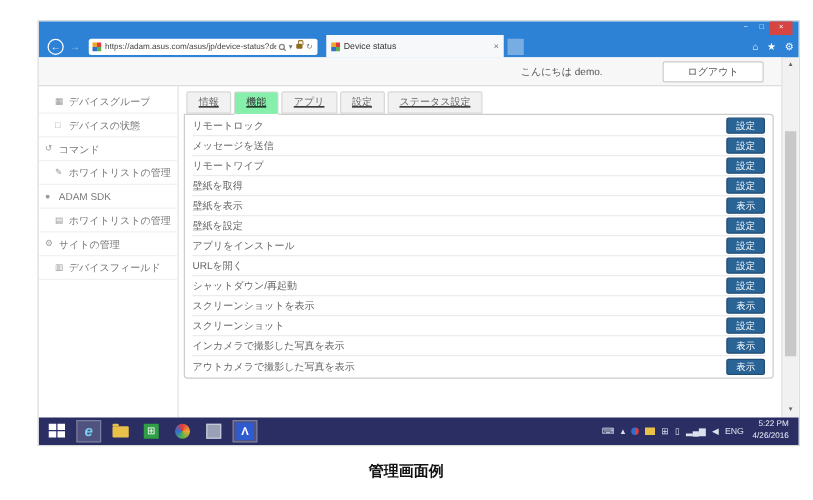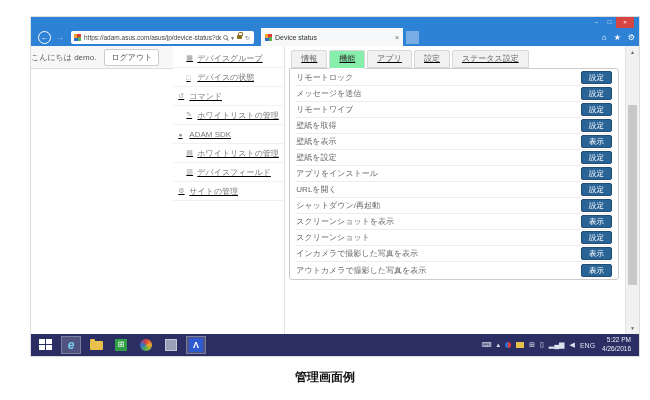--- a/index.html
+++ b/index.html
@@ -37,30 +37,30 @@
   .btab { width:142px; height:18px; background:#f7f8f9; margin-left:7px; display:flex;
           align-items:center; padding:0 4px; flex:none; }
   .btabtitle { font-size:7px; color:#333; flex:1; white-space:nowrap; overflow:hidden; }
   .btabclose { font-size:7px; color:#666; flex:none; }
   .newtab { width:13px; height:13px; background:rgba(255,255,255,.35); margin-left:3px; flex:none; }
   .navspacer { flex:1; }
   .navicon { color:#fff; font-size:8px; margin-left:7px; flex:none; }
 
   
   .page { position:absolute; top:29px; left:0; right:14px; bottom:22px; background:#fff;
-          display:flex; flex-direction:row; }
+          display:flex; flex-direction:column; }
   .pagehead { height:23px; background:#f7f7f7; border-bottom:1px solid #ddd; display:flex;
               align-items:center; justify-content:flex-end; padding-right:14px; flex:none; }
   .greeting { font-size:8px; color:#555; margin-right:8px; }
   .logoutbtn { font-size:8px; color:#555; background:#fff; border:1px solid #ccc;
-               border-radius:2px; padding:2px 6px; }
+               border-radius:2px; padding:2px 19px;margin-left:40px; }
 
   .pagebody { flex:1; display:flex; overflow:hidden; }
 
-  .sidebar { width:112px; border-right:1px solid #e3e3e3; padding-top:3px; flex:none;text-decoration:underline; }
+  .sidebar { width:112px; border-right:1px solid #e3e3e3; padding-top:3px; flex:none; }
   .sideitem { height:19px; display:flex; align-items:center; padding-left:5px;
               border-bottom:1px solid #f1f1f1; }
   .sideitem.indent { padding-left:13px; }
   .sideicon { width:11px; font-size:7px; color:#999; flex:none; }
   .sidelabel { font-size:8px; color:#777; white-space:nowrap; overflow:hidden; }
 
   .main { flex:1; padding:4px 6px 0 4px; overflow:hidden; }
   .tabs { display:flex; margin-left:2px; position:relative; z-index:2;text-decoration:underline; }
   .tab { font-size:8px; color:#666; background:#f1f1f1; border:1px solid #d8d8d8;
          padding:0 9px; line-height:16px; height:18px; margin-right:2px; border-radius:2px 2px 0 0; }
@@ -182,28 +182,28 @@
             <div class="sideitem">
               <span class="sideicon">●</span>
               <span class="sidelabel">ADAM SDK</span>
             </div>
 
             <div class="sideitem indent">
               <span class="sideicon">▤</span>
               <span class="sidelabel">ホワイトリストの管理</span>
             </div>
 
-            <div class="sideitem indent">
-              <span class="sideicon">▥</span>
-              <span class="sidelabel">デバイスフィールド</span>
-            </div>
-
             <div class="sideitem">
               <span class="sideicon">⚙</span>
               <span class="sidelabel">サイトの管理</span>
+            </div>
+
+            <div class="sideitem indent">
+              <span class="sideicon">▥</span>
+              <span class="sidelabel">デバイスフィールド</span>
             </div>
           </div>
 
         <div class="main">
           <div class="tabs">
 
               <div class="tab">情報</div>
 
               <div class="tab active">機能</div>
 

